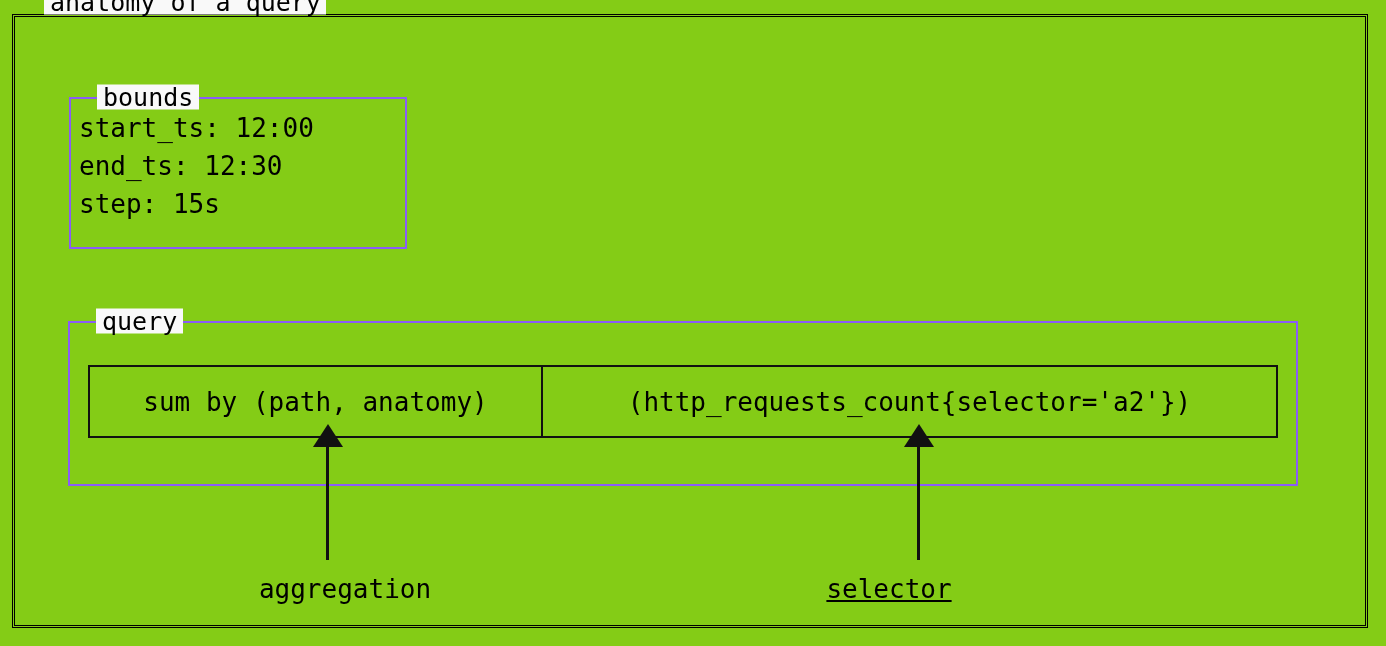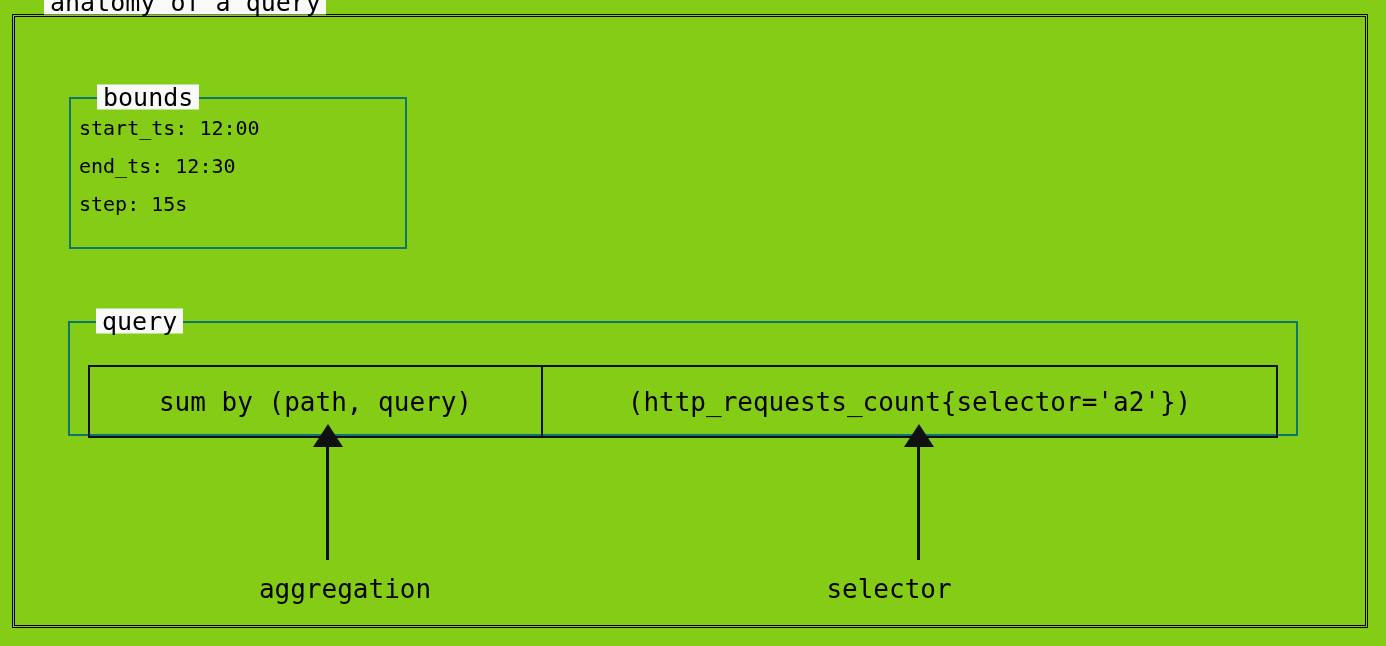--- a/index.html
+++ b/index.html
@@ -44,21 +44,21 @@
     font-size: 25px;
     line-height: 1;
     letter-spacing: 0px;
     white-space: nowrap;
     z-index: 5;
   }
 
   
   .lbox {
     position: absolute;
-    border: 2px solid #0f766e;
+    border: 2px solid #8b5cf6;
     box-sizing: border-box;
     background: transparent;
   }
   .lbox > .lbox-title {
     position: absolute;
     top: -2px;
     transform: translateY(-50%);
     background: #f9f9f9;
     padding: 0 6px;
     font-size: 25px;
@@ -72,31 +72,31 @@
     left: 69px;
     top: 97px;
     width: 338px;
     height: 152px;
   }
   #bounds-box > .lbox-title { left: 26px; }
   .bounds-lines {
     position: absolute;
     left: 8px;
     top: 10px;
-    font-size: 20px;
+    font-size: 26px;
     line-height: 38px;
     white-space: pre;
   }
 
   
   #query-box {
     left: 68px;
     top: 321px;
     width: 1230px;
-    height: 115px;
+    height: 165px;
   }
   #query-box > .lbox-title { left: 26px; }
 
   
   #expr-box {
     position: absolute;
     left: 88px;
     top: 365px;
     width: 1190px;
     height: 73px;
@@ -147,21 +147,21 @@
     transform: translateX(-50%);
     z-index: 6;
   }
 
   #callout-aggregation-arrow { left: 313px; top: 424px; }
   #callout-aggregation-line  { left: 326px; top: 447px; height: 113px; }
   #callout-aggregation-label { left: 345px; top: 576px; }
 
   #callout-selector-arrow { left: 904px; top: 424px; }
   #callout-selector-line  { left: 917px; top: 447px; height: 113px; }
-  #callout-selector-label { left: 889px; top: 576px; }
+  #callout-selector-label { left: 889px; top: 576px; text-decoration: underline; }
 </style>
 </head>
 <body>
 
 <div id="canvas">
 
   <div class="outer-frame"></div>
   <div class="outer-title">anatomy of a query</div>
 
   <div class="lbox" id="bounds-box">
@@ -169,21 +169,21 @@
     <div class="bounds-lines">start_ts: 12:00
 end_ts: 12:30
 step: 15s</div>
   </div>
 
   <div class="lbox" id="query-box">
     <div class="lbox-title">query</div>
   </div>
 
   <div id="expr-box">
-    <div class="expr-cell" id="expr-cell-aggregation">sum by (path, query)</div>
+    <div class="expr-cell" id="expr-cell-aggregation">sum by (path, anatomy)</div>
     <div class="expr-cell" id="expr-cell-selector">(http_requests_count{selector='a2'})</div>
   </div>
 
   <div class="callout-arrow" id="callout-aggregation-arrow"></div>
   <div class="callout-line" id="callout-aggregation-line"></div>
   <div class="callout-label" id="callout-aggregation-label">aggregation</div>
 
   <div class="callout-arrow" id="callout-selector-arrow"></div>
   <div class="callout-line" id="callout-selector-line"></div>
   <div class="callout-label" id="callout-selector-label">selector</div>

